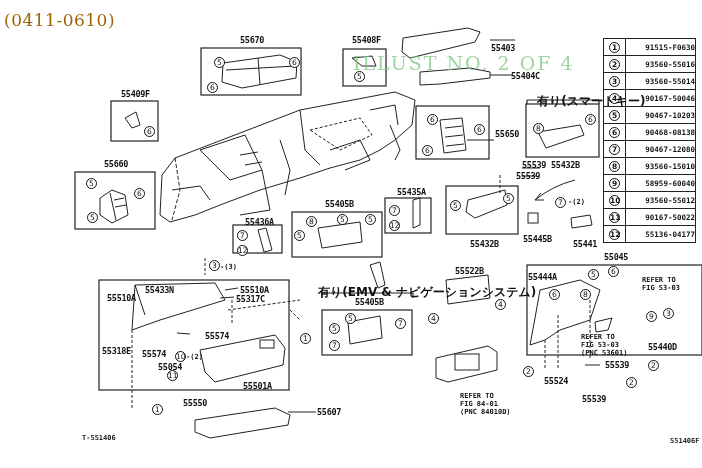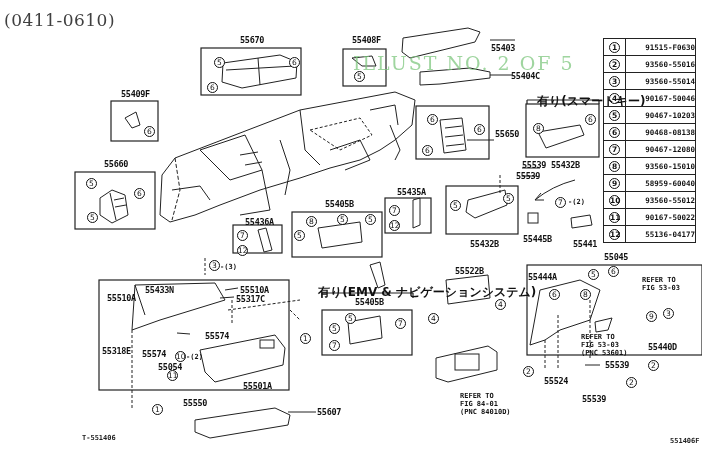--- a/index.html
+++ b/index.html
@@ -8,21 +8,21 @@
   .code { position:absolute; font-family:"DejaVu Sans Mono", monospace; font-weight:bold;
           font-size:8.5px; letter-spacing:-0.3px; color:#111; white-space:nowrap; line-height:1; }
   .jp { position:absolute; font-family:"DejaVu Sans", sans-serif; font-size:12px; font-weight:bold;
         color:#111; white-space:nowrap; line-height:1; }
   .note { position:absolute; font-family:"DejaVu Sans Mono", monospace; font-weight:bold;
           font-size:7px; color:#111; line-height:1.15; white-space:pre; }
   .callout { position:absolute; width:11px; height:11px; border:1px solid #111; border-radius:50%;
              box-sizing:border-box; font-family:"DejaVu Sans", sans-serif; font-size:7.5px;
              text-align:center; line-height:9px; background:#fff; color:#111; }
   .header { position:absolute; left:4px; top:10px; font-family:"DejaVu Serif", serif;
-            font-size:17px; color:#404040; letter-spacing:0.5px; }
+            font-size:17px; color:#a16207; letter-spacing:0.5px; }
   .watermark { position:absolute; left:353px; top:52px; font-family:"DejaVu Serif", serif;
                font-size:19px; color:#7fc77f; opacity:0.75; letter-spacing:2px; }
   .legend { position:absolute; left:603px; top:38px; border-collapse:collapse; }
   .legend td { border:1.2px solid #222; height:16px; padding:0; font-family:"DejaVu Sans Mono", monospace;
                font-weight:bold; font-size:7.5px; color:#111; }
   .legend td.num { width:21px; text-align:center; }
   .legend td.pn { width:69px; text-align:right; }
   .legend .lc { display:inline-block; width:11px; height:11px; border:1px solid #111; border-radius:50%;
                 font-size:7.5px; line-height:9px; text-align:center; box-sizing:border-box;
                 font-family:"DejaVu Sans", sans-serif; font-weight:bold; }
@@ -137,21 +137,21 @@
     <rect x="292" y="212" width="90" height="45"></rect>
     <rect x="233" y="225" width="49" height="28"></rect>
     <rect x="322" y="310" width="90" height="45"></rect>
     <rect x="99" y="280" width="190" height="110"></rect>
     <rect x="527" y="265" width="175" height="90"></rect>
     <path d="M322 293 L322 298 M413 293 L413 298 M322 293 L413 293"></path>
     <path d="M527 104 L527 100 M599 104 L599 100 M527 100 L599 100"></path>
   </g>
 </svg>
 
-<div class="watermark">ILLUST NO. 2 OF 5</div>
+<div class="watermark">ILLUST NO. 2 OF 4</div>
 
 <div class="code" style="left:240px;top:36px">55670</div>
 <div class="code" style="left:352px;top:36px">55408F</div>
 <div class="code" style="left:491px;top:44px">55403</div>
 <div class="code" style="left:511px;top:72px">55404C</div>
 <div class="code" style="left:121px;top:90px">55409F</div>
 <div class="code" style="left:495px;top:130px">55650</div>
 <div class="code" style="left:104px;top:160px">55660</div>
 <div class="code" style="left:522px;top:161px">55539</div>
 <div class="code" style="left:551px;top:161px">55432B</div>

